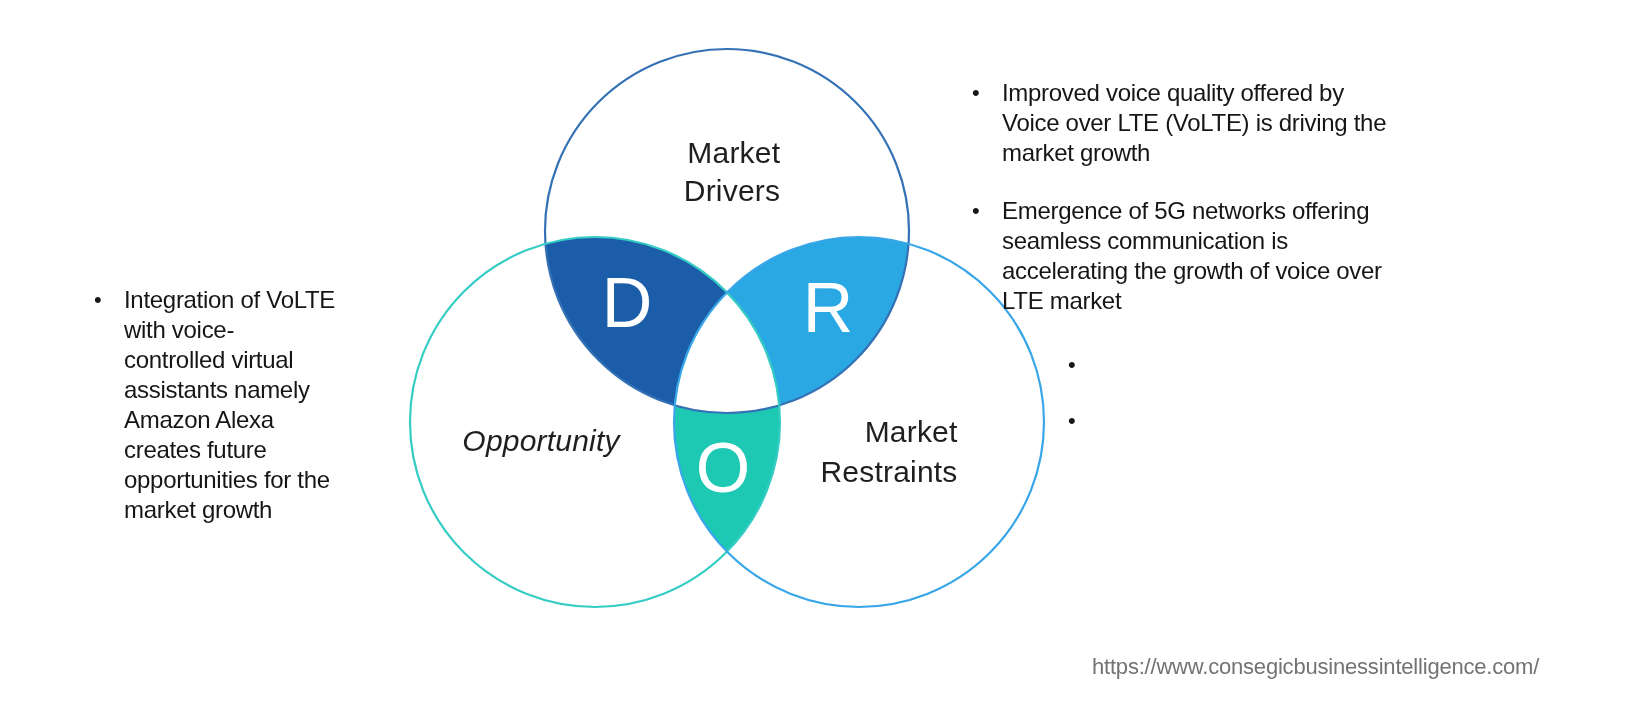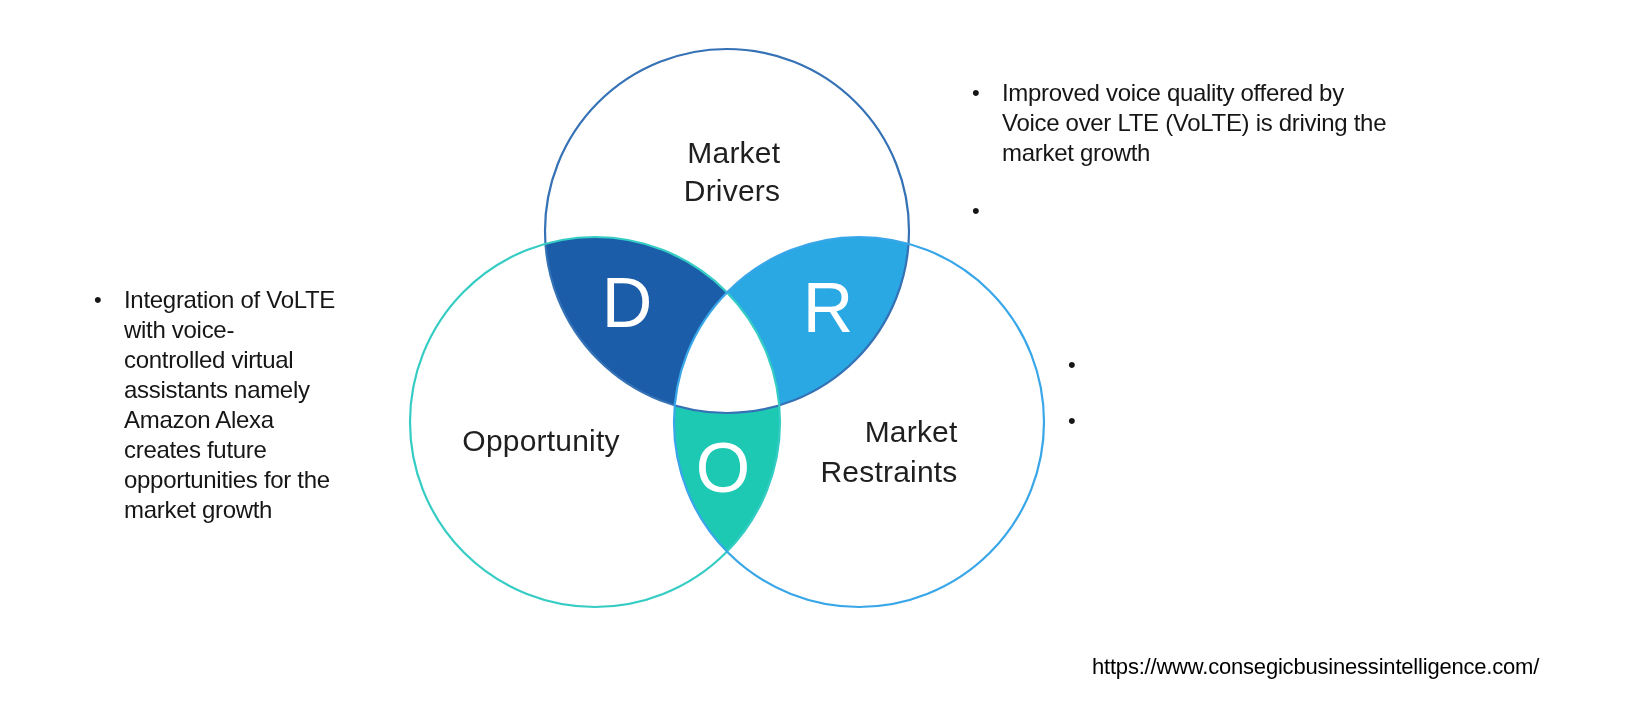--- a/index.html
+++ b/index.html
@@ -8,21 +8,21 @@
     font-family:"Liberation Sans", sans-serif;color:#161616;
   }
   .venn-svg{position:absolute;left:0;top:0;width:1641px;height:708px;}
 
   .venn-label{
     position:absolute;transform:translate(-50%,-50%);
     font-size:30px;line-height:38px;color:#1f1f1f;
     text-align:right;white-space:pre-line;letter-spacing:0.2px;
   }
   .label-drivers{left:732px;top:172px;}
-  .label-opportunity{left:541px;top:441px;}
+  .label-opportunity{left:541px;top:441px;font-style:italic;}
   .label-restraints{left:889px;top:452px;line-height:40px;}
 
   .venn-letter{
     position:absolute;transform:translate(-50%,-50%);
     font-size:70px;line-height:70px;color:#ffffff;font-weight:400;
   }
   .letter-d{left:627px;top:303px;}
   .letter-r{left:828px;top:308px;}
   .letter-o{left:723px;top:468px;}
 
@@ -36,21 +36,21 @@
     letter-spacing:-0.3px;
   }
   .left-block{left:94px;top:285px;width:310px;}
   .right-top-block{left:972px;top:78px;width:560px;}
   .right-top-block .bullet{margin-bottom:28px;}
   .right-bottom-block{left:1068px;top:350px;width:520px;}
   .right-bottom-block .bullet{margin-bottom:26px;}
 
   .source-url{
     position:absolute;left:1092px;top:653px;
-    font-size:22px;line-height:28px;color:#000000;white-space:nowrap;
+    font-size:22px;line-height:28px;color:#737373;white-space:nowrap;
     letter-spacing:-0.2px;
   }
 </style>
 </head>
 <body>
 
 <div class="canvas">
 
   <svg class="venn-svg" viewBox="0 0 1641 708">
     <defs>
@@ -111,20 +111,24 @@
 
   <div class="bullet-list right-top-block">
     <div class="bullet">
       <span class="dot">•</span>
       <span class="txt">Improved voice quality offered by
 Voice over LTE (VoLTE) is driving the
 market growth</span>
     </div>
     <div class="bullet">
       <span class="dot">•</span>
+      <span class="txt">Emergence of 5G networks offering
+seamless communication is
+accelerating the growth of voice over
+LTE market</span>
     </div>
   </div>
 
   <div class="bullet-list right-bottom-block">
     <div class="bullet">
       <span class="dot">•</span>
     </div>
     <div class="bullet">
       <span class="dot">•</span>
     </div>

